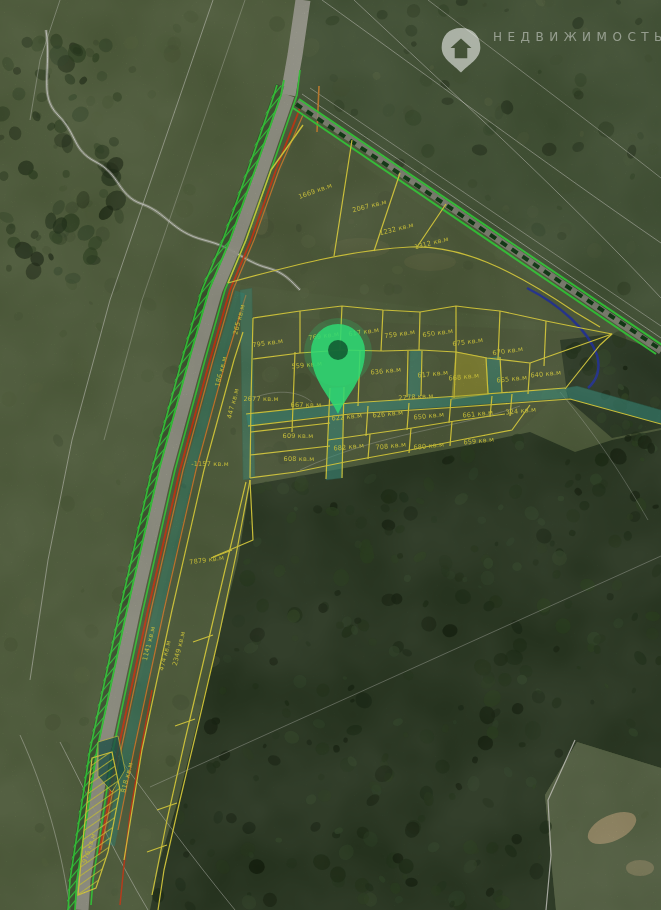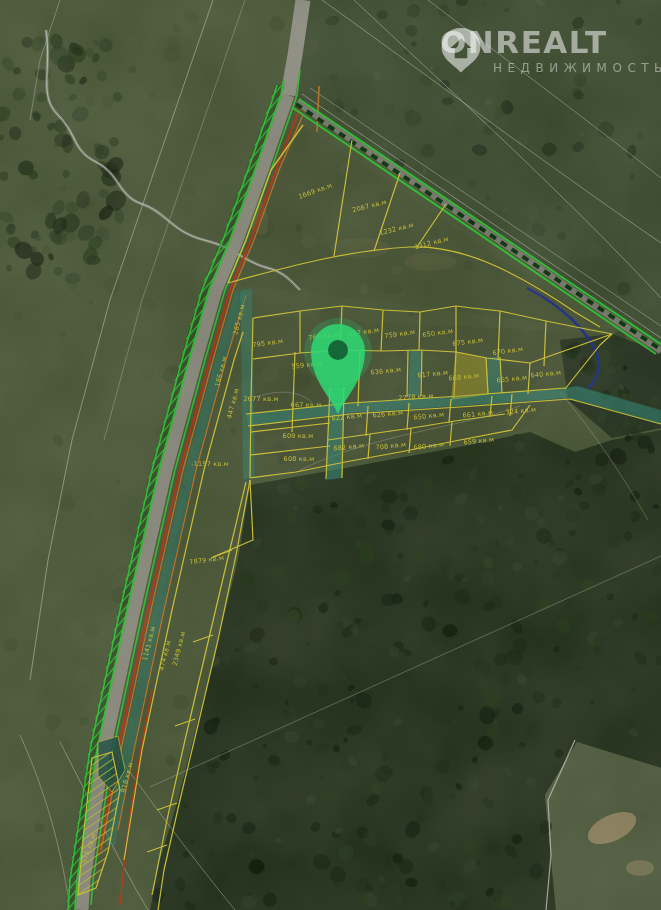--- a/index.html
+++ b/index.html
@@ -844,17 +844,16 @@
     <circle cx="338" cy="350" r="10" fill="#0f4f2c" opacity=".8"></circle>
   </g>
 </svg>
 
 <div class="watermark">
   <div class="wm-row">
     <svg width="42" height="46" viewBox="0 0 40 44">
       <path fill-rule="evenodd" fill="rgba(255,255,255,.55)" d="M20,1 C31.5,1 38.5,8.5 38.5,19.5 C38.5,30.5 27,36 20,43.5 C13,36 1.5,30.5 1.5,19.5 C1.5,8.5 8.5,1 20,1 Z
            M20,11 L30,20 L26,20 L26,30 L14,30 L14,20 L10,20 Z"></path>
     </svg>
-    <span class="wm-brand">ONREALT</span>
   </div>
   <span class="wm-sub">НЕДВИЖИМОСТЬ</span>
 </div>
 </div>
 
 </body></html>

